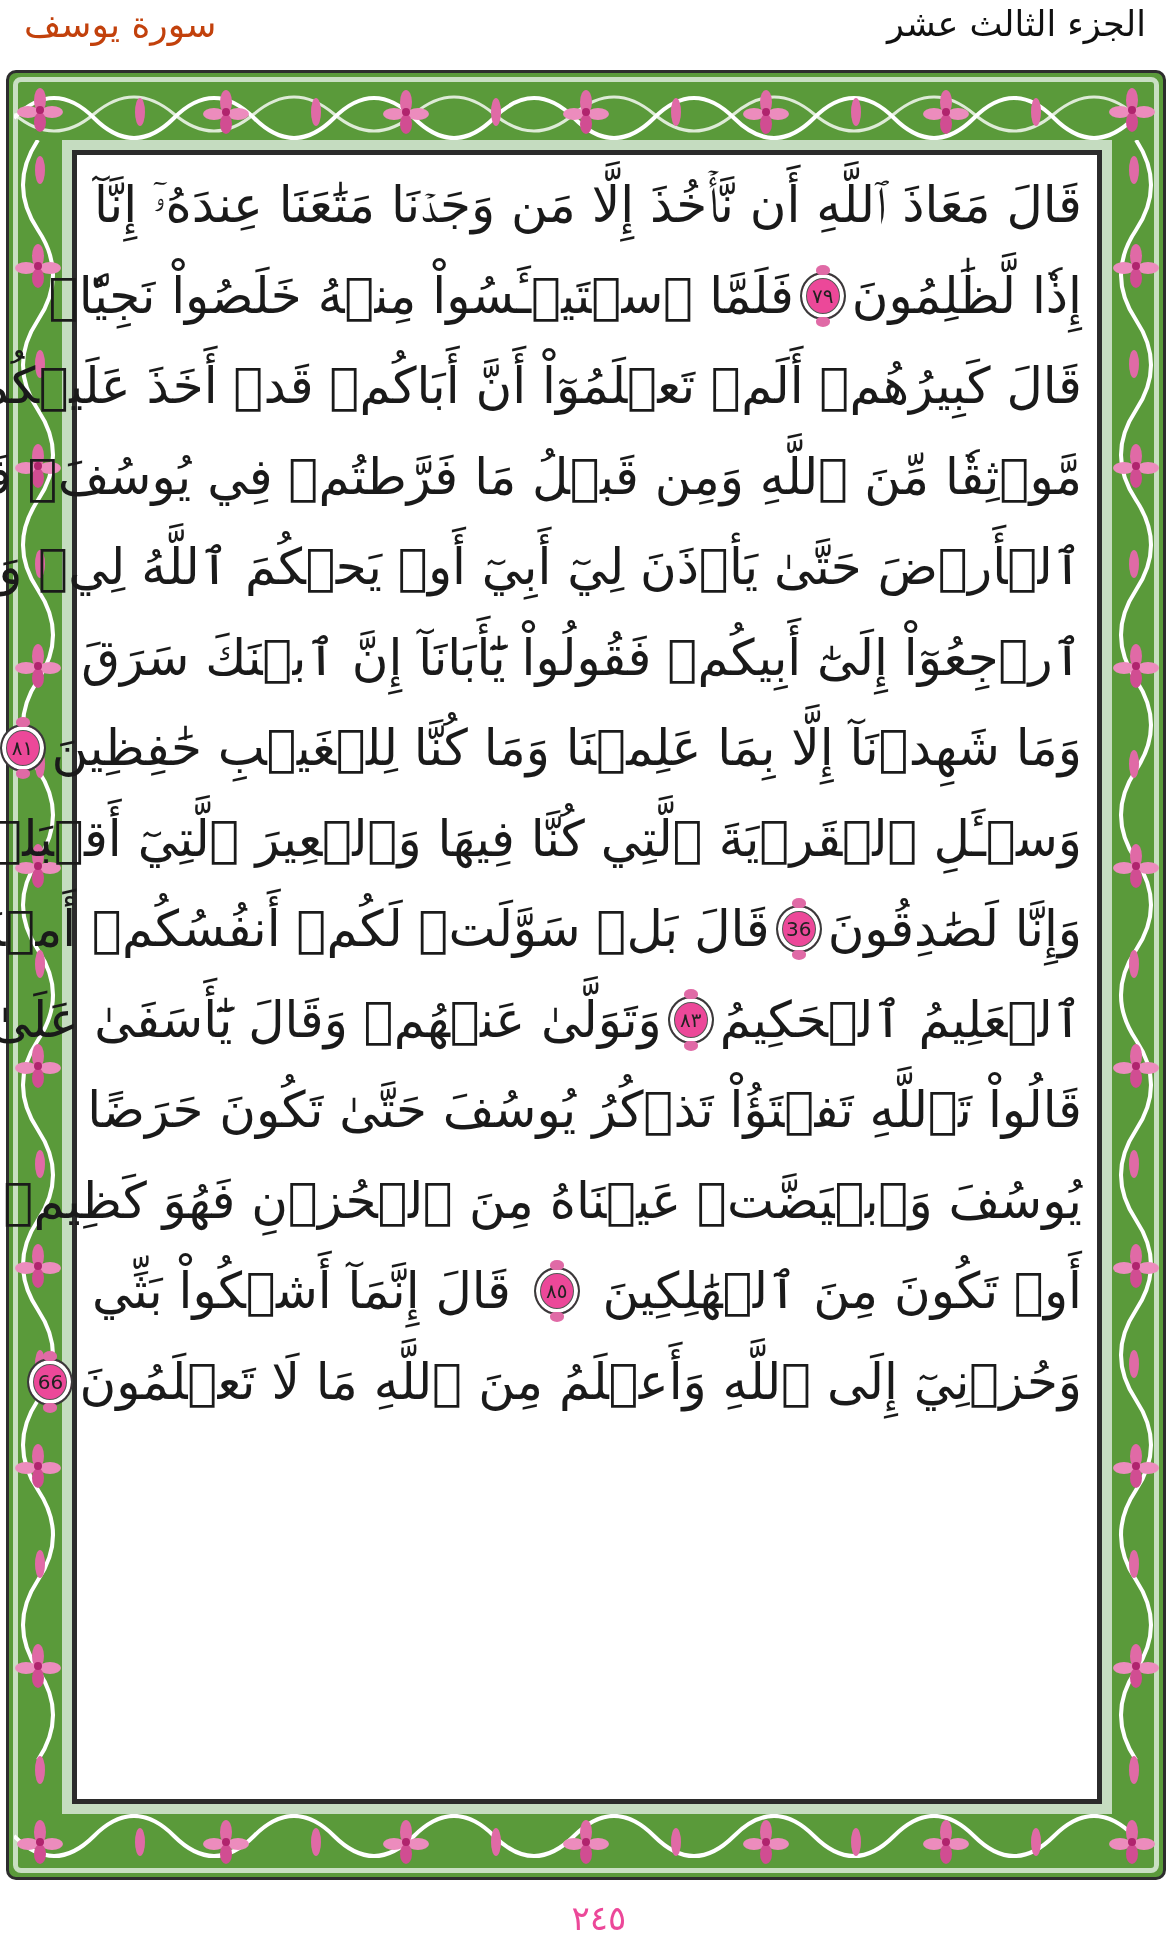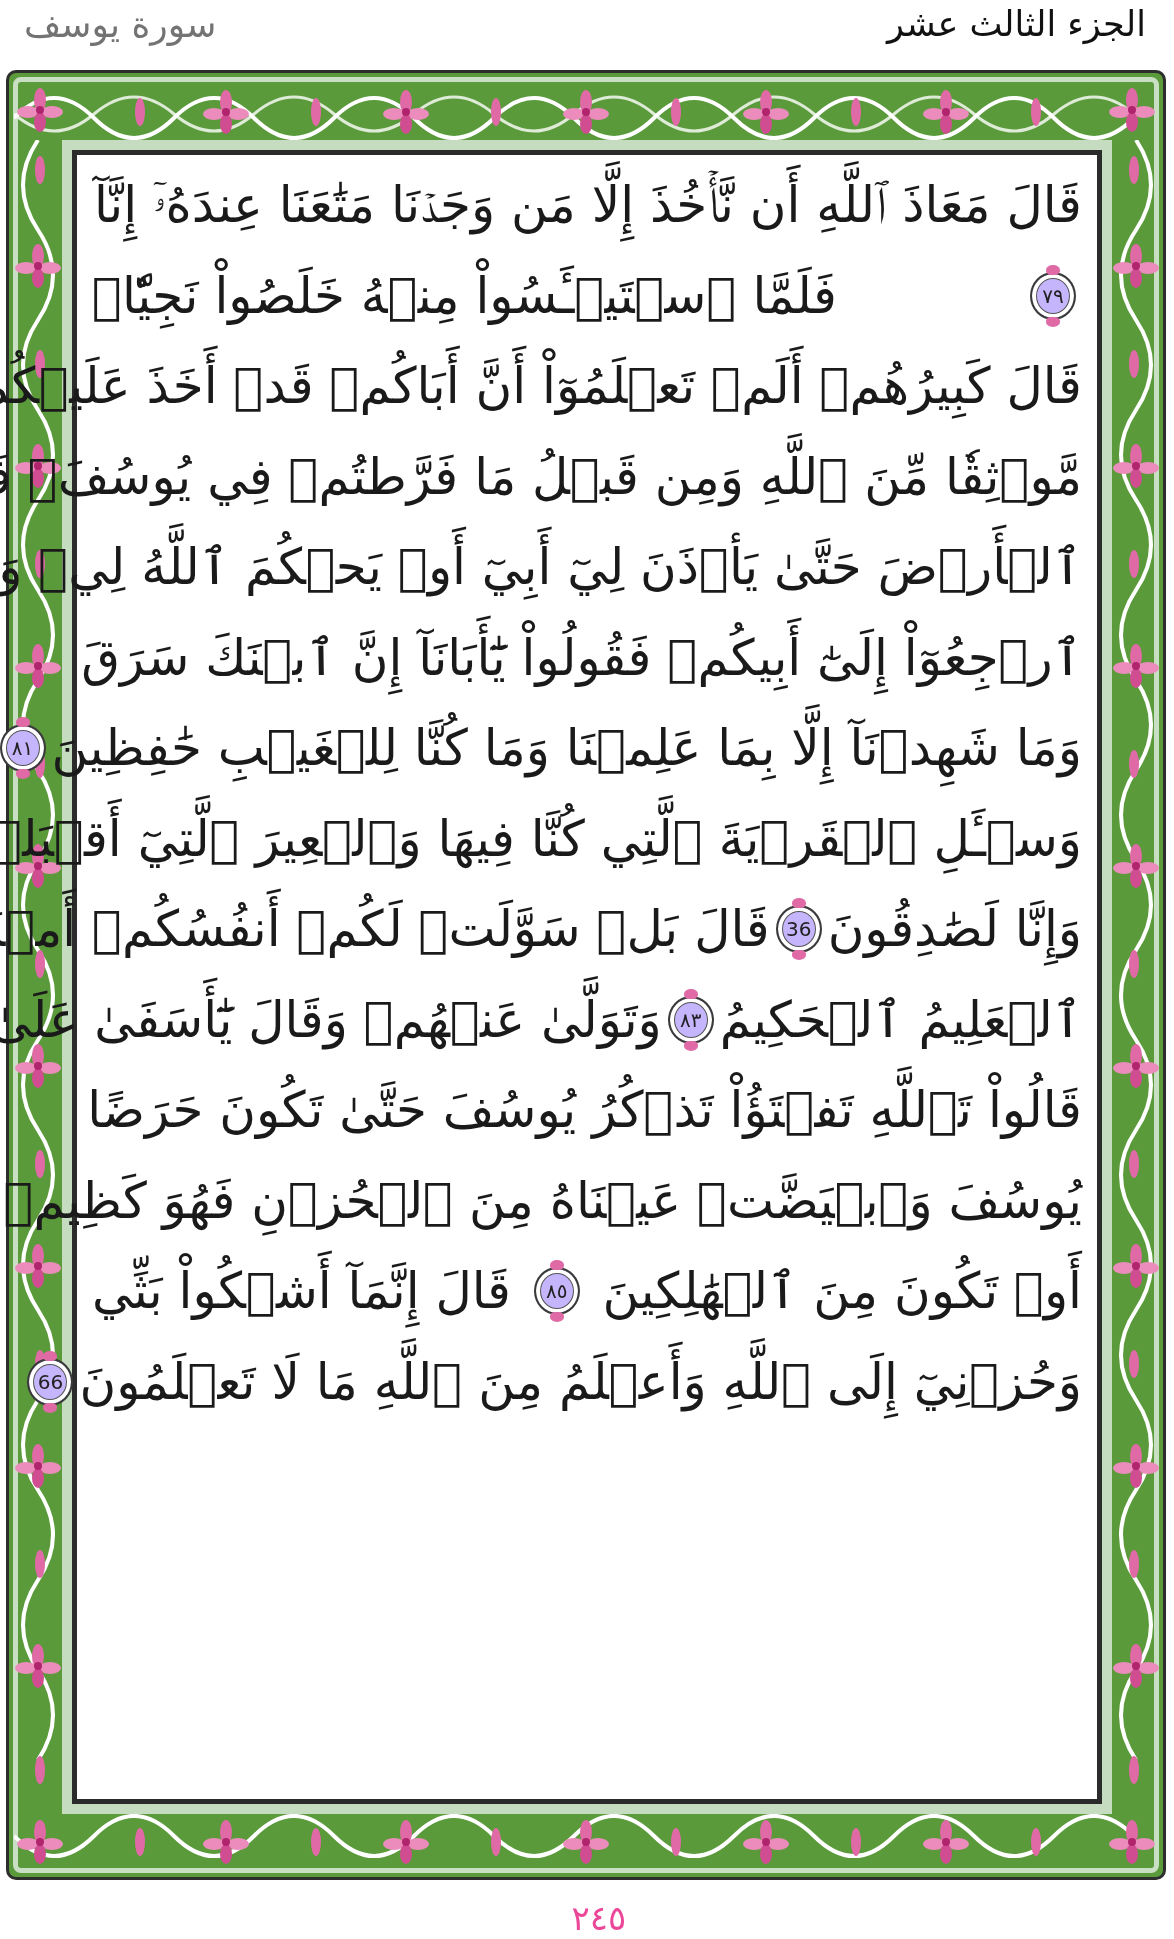--- a/index.html
+++ b/index.html
@@ -8,21 +8,21 @@
     font-family: "DejaVu Sans", sans-serif;
   }
   .header {
     position: absolute; top: 0; left: 0; width: 1174px; height: 58px;
   }
   .header .juz {
     position: absolute; right: 28px; top: 4px; font-size: 35px; color: #111;
     font-family: "DejaVu Sans", sans-serif; direction: rtl; letter-spacing: 0;
   }
   .header .surah {
-    position: absolute; left: 24px; top: 4px; font-size: 36px; color: #737373;
+    position: absolute; left: 24px; top: 4px; font-size: 36px; color: #c2410c;
     font-family: "DejaVu Sans", sans-serif; direction: rtl;
   }
   
   .border-outer {
     position: absolute; left: 6px; top: 70px; width: 1160px; height: 1810px;
     background: #5a9a3a;
     border: 3px solid #2d2d2d;
     box-sizing: border-box;
     border-radius: 10px;
   }
@@ -49,21 +49,21 @@
     text-align: justify; text-align-last: justify; white-space: nowrap;
     display: flex; flex-direction: row; justify-content: space-between; align-items: center;
   }
   .line .seg { display: inline-block; }
   .ayah-marker {
     display: inline-flex; align-items: center; justify-content: center;
     width: 46px; height: 62px; position: relative; margin: 0 6px;
   }
   .ayah-marker .ring {
     width: 44px; height: 44px; border-radius: 50%;
-    background: #c4b5fd; border: 2px solid #3a3a3a;
+    background: #ec4899; border: 2px solid #3a3a3a;
     box-shadow: inset 0 0 0 4px #ffffff, inset 0 0 0 5px #555;
     display: flex; align-items: center; justify-content: center;
     font-size: 20px; color: #222; line-height: 1;
   }
   .ayah-marker .petal-top, .ayah-marker .petal-bot {
     position: absolute; left: 50%; width: 14px; height: 10px; margin-left: -7px;
     background: #e06aa6; border-radius: 50% 50% 40% 40%;
   }
   .ayah-marker .petal-top { top: 0; }
   .ayah-marker .petal-bot { bottom: 0; border-radius: 40% 40% 50% 50%; }
@@ -177,20 +177,21 @@
 </div>
 
 <div class="inner-light"></div>
 <div class="text-frame"></div>
 
 <div class="verses">
   <div class="line">
     <span class="seg">قَالَ مَعَاذَ ٱللَّهِ أَن نَّأۡخُذَ إِلَّا مَن وَجَدۡنَا مَتَٰعَنَا عِندَهُۥٓ إِنَّآ</span>
   </div>
   <div class="line">
+    <span class="seg">إِذٗا لَّظَٰلِمُونَ</span>
     <span class="ayah-marker">
       <span class="petal-top"></span>
       <span class="ring">٧٩</span>
       <span class="petal-bot"></span>
     </span>
     <span class="seg">فَلَمَّا ٱسۡتَيۡـَٔسُواْ مِنۡهُ خَلَصُواْ نَجِيّٗاۖ</span>
   </div>
   <div class="line">
     <span class="seg">قَالَ كَبِيرُهُمۡ أَلَمۡ تَعۡلَمُوٓاْ أَنَّ أَبَاكُمۡ قَدۡ أَخَذَ عَلَيۡكُم</span>
   </div>

